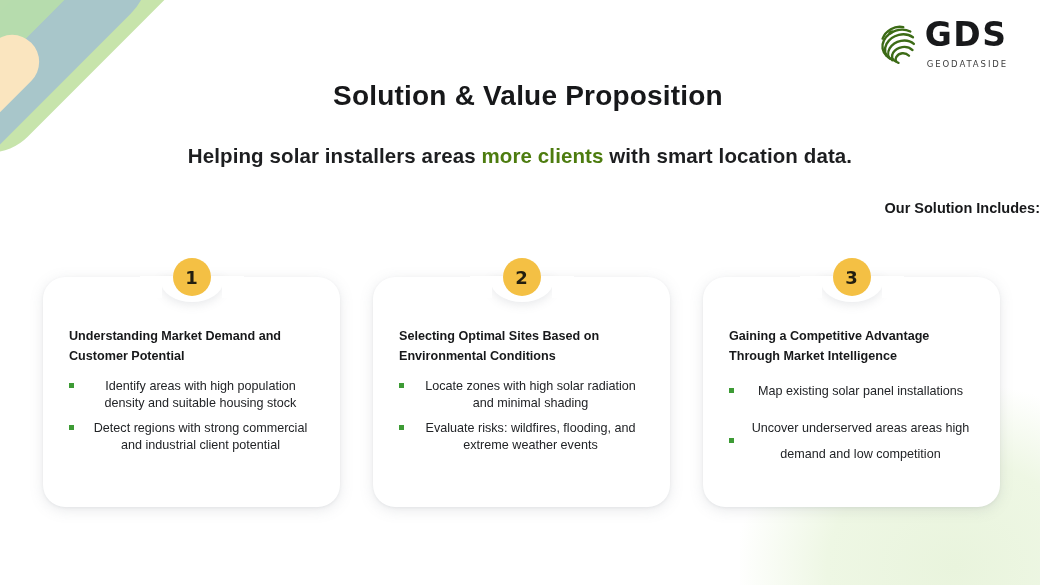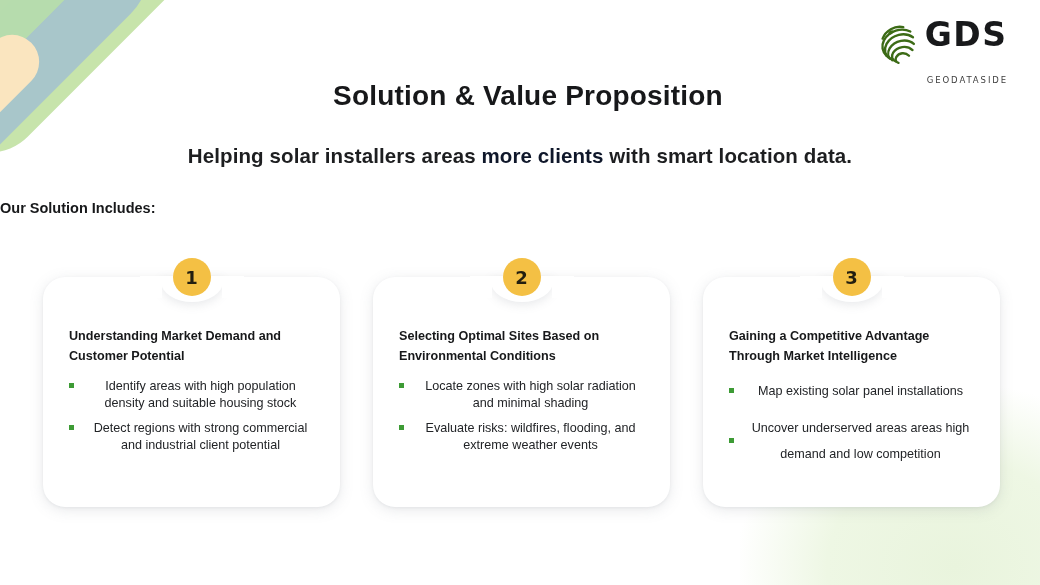--- a/index.html
+++ b/index.html
@@ -93,21 +93,21 @@
     font-weight: bold;
     letter-spacing: 1.5px;
     color: #18191b;
     line-height: 30px;
     font-family: "DejaVu Sans", sans-serif;
   }
   .logo-sub {
     font-size: 8.5px;
     letter-spacing: 1.9px;
     color: #3d3d3d;
-    margin-top: 16px;
+    margin-top: 0;
     margin-left: 2px;
     font-family: "DejaVu Sans", sans-serif;
   }
 
   
   .title {
     position: absolute;
     left: 16px; right: 0;
     top: 80px;
     text-align: center;
@@ -119,26 +119,26 @@
   .subtitle {
     position: absolute;
     left: 0; right: 0;
     top: 144px;
     text-align: center;
     font-size: 20.5px;
     font-weight: bold;
     color: #1d1e20;
     letter-spacing: .1px;
   }
-  .subtitle .accent { color: #0f172a; }
+  .subtitle .accent { color: #4d7c0f; }
   .kicker {
     position: absolute;
     left: 0; right: 0;
     top: 200px;
-    text-align: left;
+    text-align: right;
     font-size: 14.5px;
     font-weight: bold;
     color: #17181a;
   }
 
   
   .cards {
     position: absolute;
     left: 43px;
     top: 277px;

